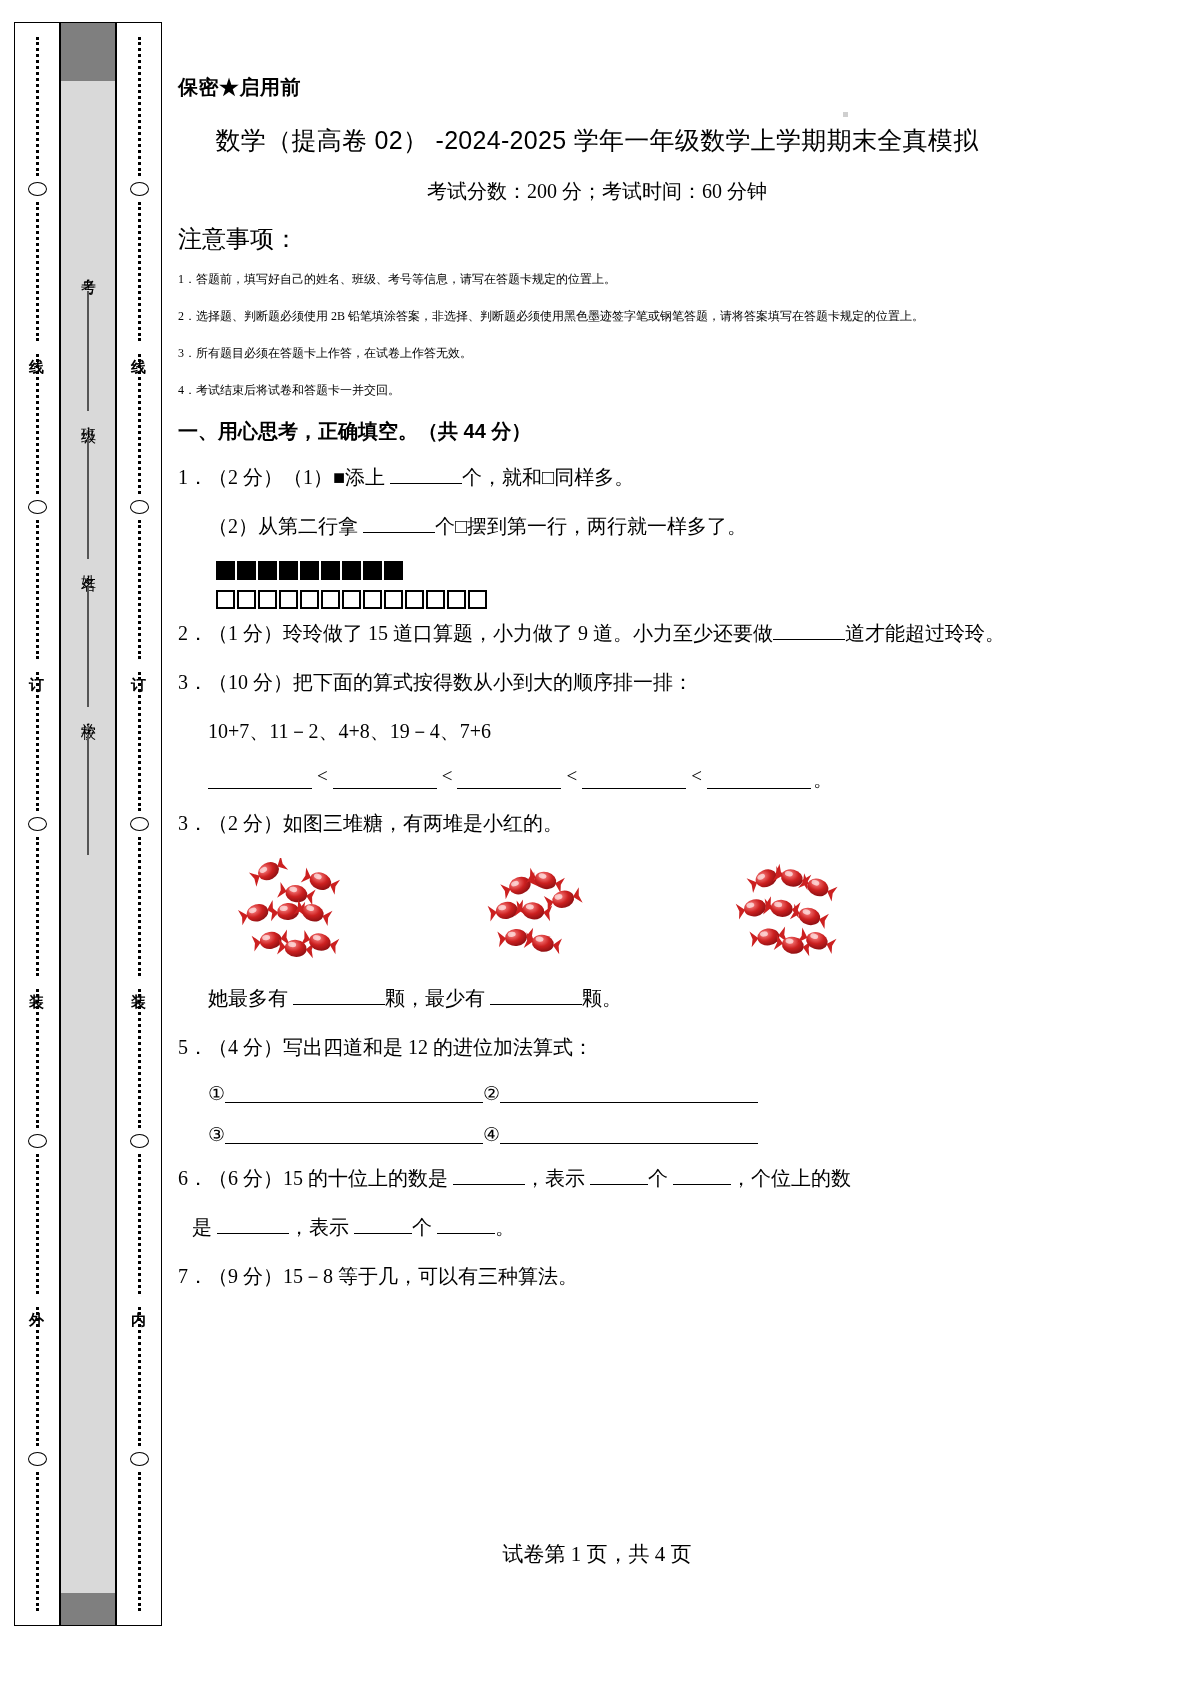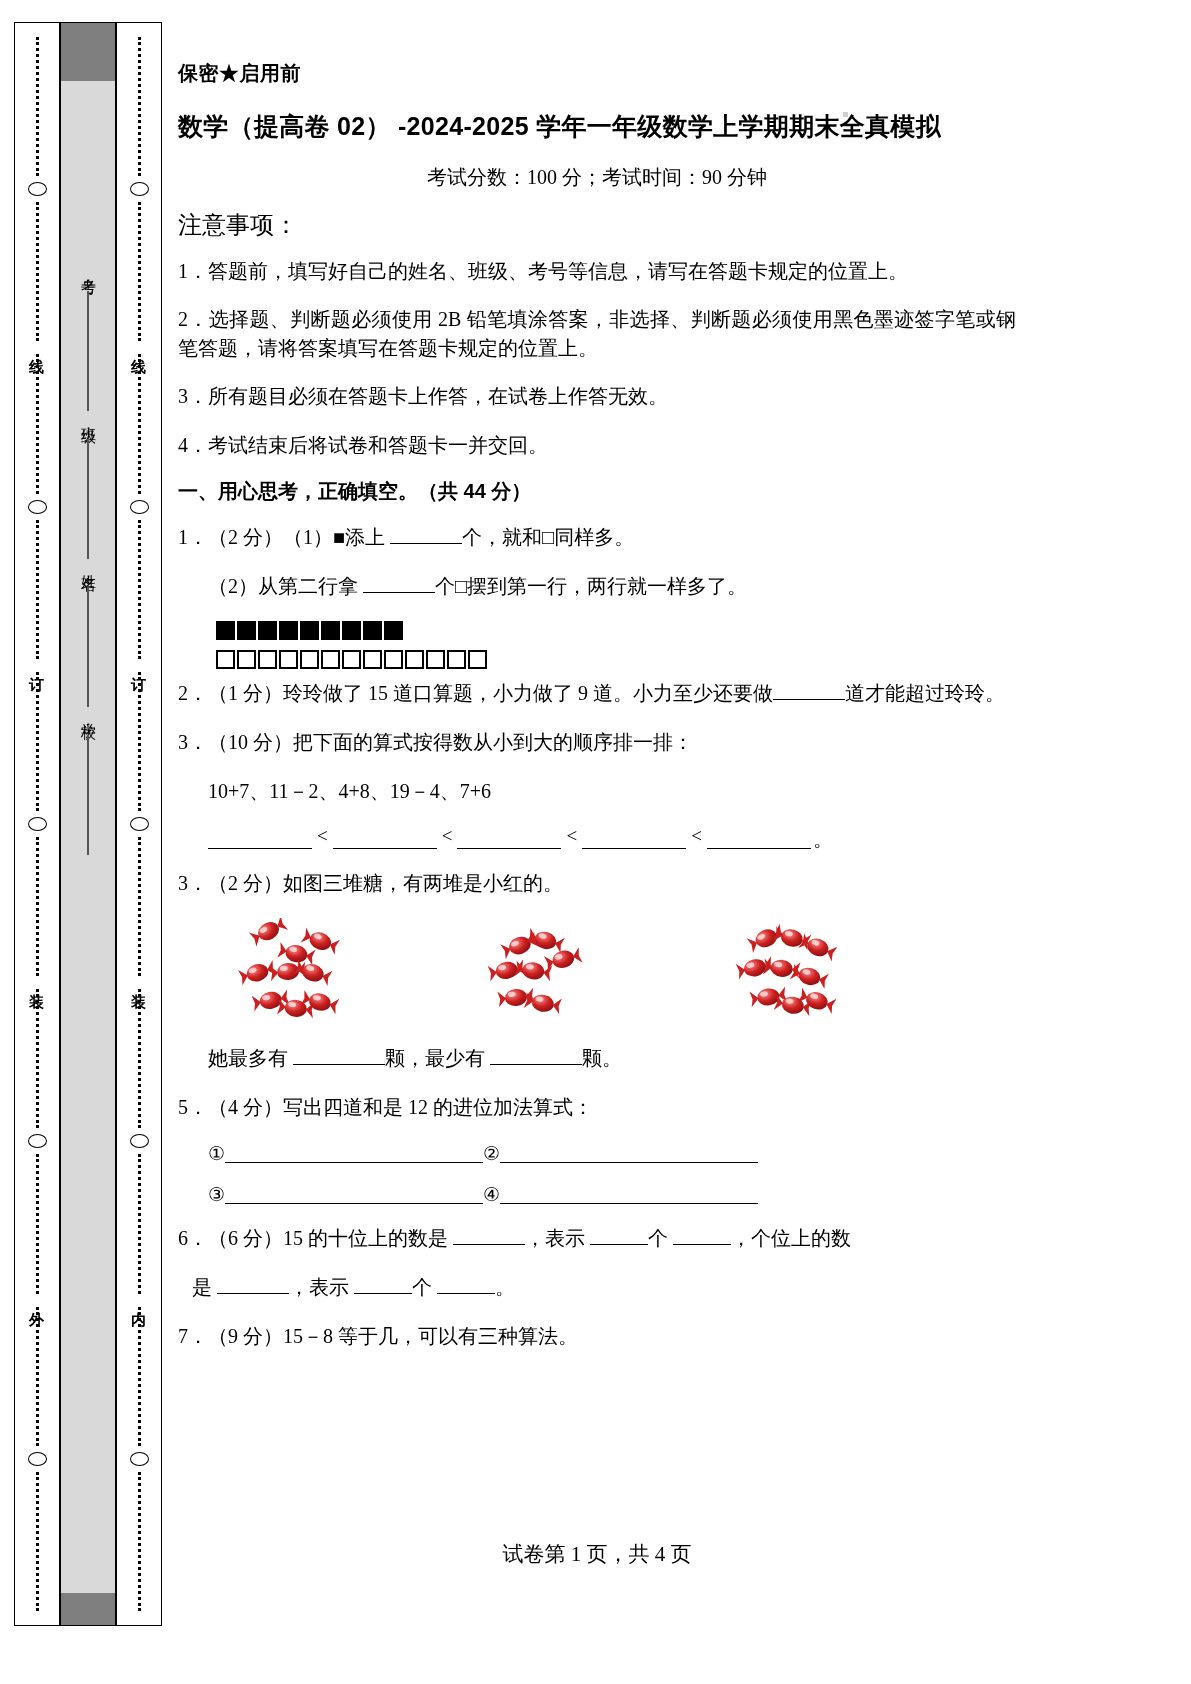--- a/index.html
+++ b/index.html
@@ -104,58 +104,58 @@
     display: block;
     width: 1.2px;
     height: 120px;
     background: #555;
     margin-top: 3px;
   }
 
   
   #doc {
     position: absolute;
-    left: 178px; top: 3px;
+    left: 178px; top: 17px;
     width: 838px;
     padding-top: 60px;
     font-size: 20px;
     line-height: 1.0;
   }
 
   .confidential {
     font-family: "Liberation Sans", sans-serif;
     font-weight: bold;
     font-size: 20px;
     margin: 0 0 28px 0;
     letter-spacing: 0.5px;
   }
 
   h1.paper-title {
     font-family: "Liberation Sans", sans-serif;
     font-size: 25px;
-    font-weight: bold;
-    text-align: left;
+    font-weight: normal;
+    text-align: center;
     margin: 0 0 26px 0;
     letter-spacing: 0.3px;
     line-height: 1.2;
   }
 
   .exam-meta {
     text-align: center;
     font-size: 20px;
     margin: 0 0 26px 0;
   }
 
   .notice-head {
     font-size: 24px;
     margin: 0 0 20px 0;
     font-weight: normal;
   }
   .notice-item {
-    font-size: 20px;
+    font-size: 12px;
     margin: 0 0 20px 0;
     line-height: 1.42;
     text-align: justify;
   }
 
   .section-head {
     font-family: "Liberation Sans", sans-serif;
     font-weight: bold;
     font-size: 20px;
     margin: 22px 0 22px 0;
@@ -326,21 +326,21 @@
 </div>
 
 <div class="faint-mark"></div>
 
 <div id="doc">
 
   <div class="confidential">保密★启用前</div>
 
   <h1 class="paper-title">数学（提高卷 02） -2024-2025 学年一年级数学上学期期末全真模拟</h1>
 
-  <div class="exam-meta">考试分数：100 分；考试时间：90 分钟</div>
+  <div class="exam-meta">考试分数：200 分；考试时间：60 分钟</div>
 
   <div class="notice-head">注意事项：</div>
   <div class="notice-item">1．答题前，填写好自己的姓名、班级、考号等信息，请写在答题卡规定的位置上。</div>
   <div class="notice-item">2．选择题、判断题必须使用 2B 铅笔填涂答案，非选择、判断题必须使用黑色墨迹签字笔或钢笔答题，请将答案填写在答题卡规定的位置上。</div>
   <div class="notice-item">3．所有题目必须在答题卡上作答，在试卷上作答无效。</div>
   <div class="notice-item">4．考试结束后将试卷和答题卡一并交回。</div>
 
   <div class="section-head">一、用心思考，正确填空。（共 44 分）</div>
 
   <div class="q">

